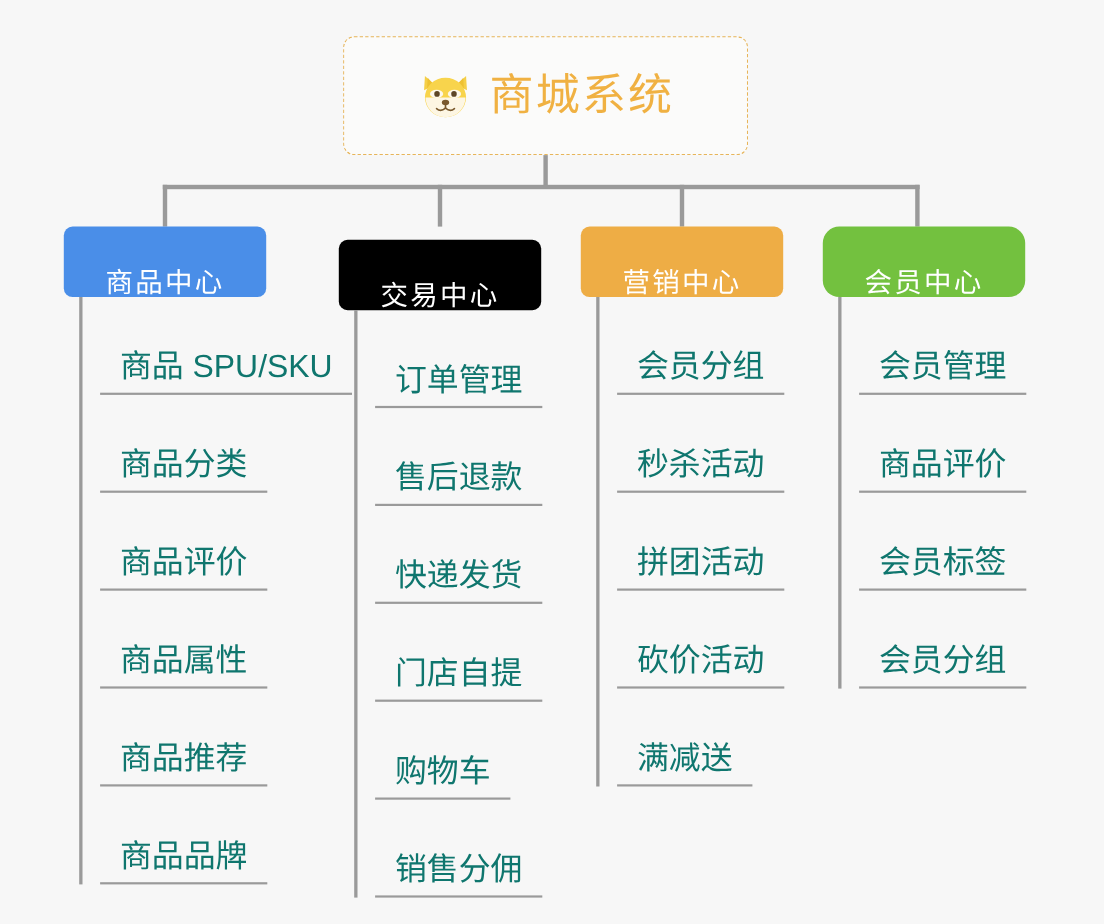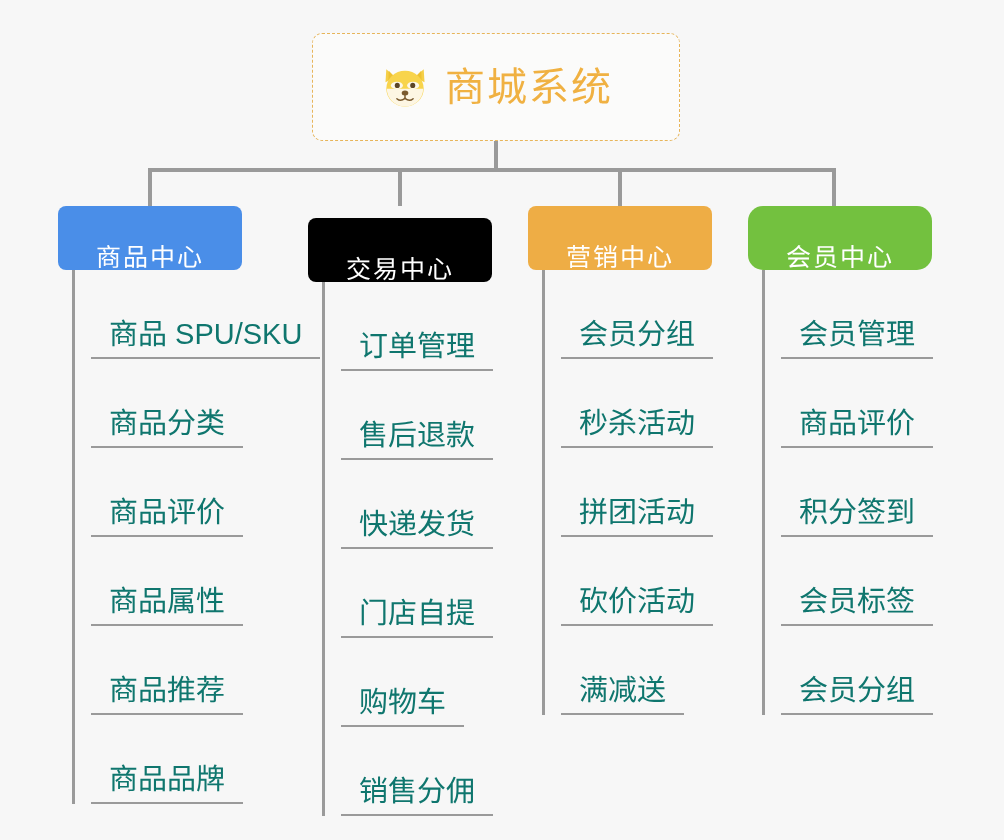--- a/index.html
+++ b/index.html
@@ -217,23 +217,20 @@
       <span>会员中心</span>
     </div>
     <div class="leaf-list">
       <div class="leaf-item">
           <span class="leaf-label">会员管理</span>
         </div>
       <div class="leaf-item">
           <span class="leaf-label">商品评价</span>
         </div>
       <div class="leaf-item">
-          <span class="leaf-label">积分签到</span>
-        </div>
-      <div class="leaf-item">
           <span class="leaf-label">会员标签</span>
         </div>
       <div class="leaf-item">
           <span class="leaf-label">会员分组</span>
         </div>
     </div>
   </div>
 
 </div>
 

